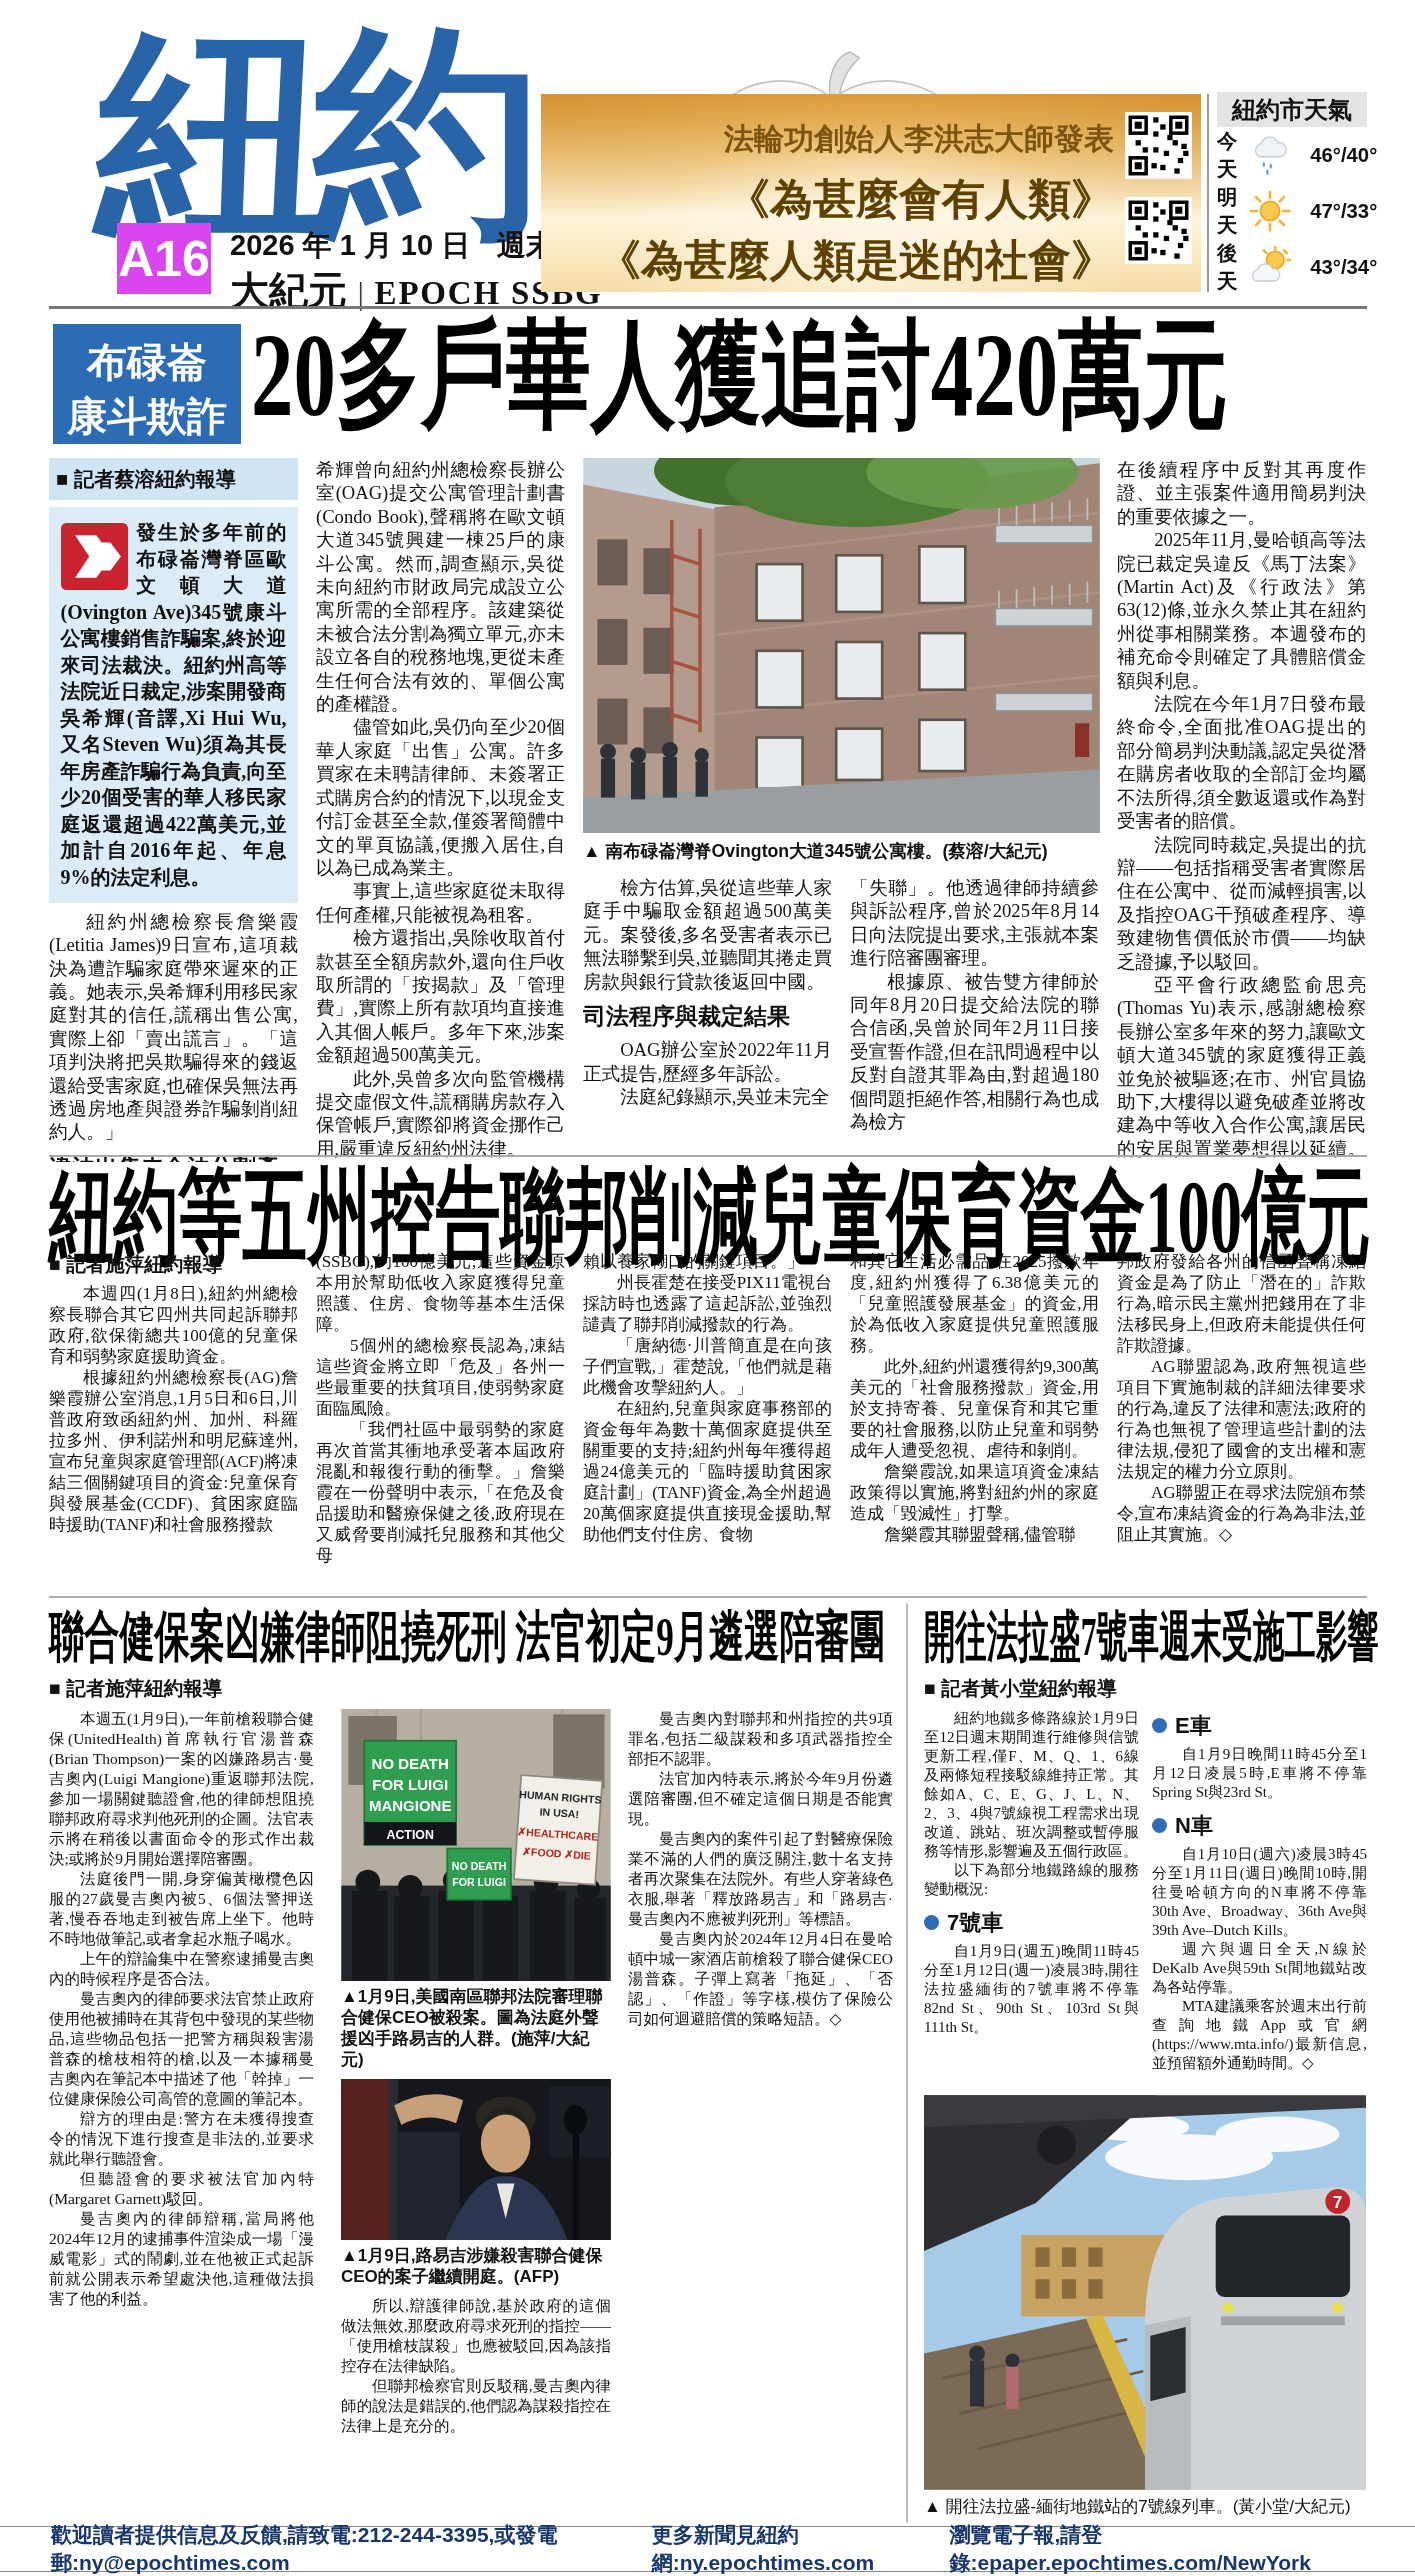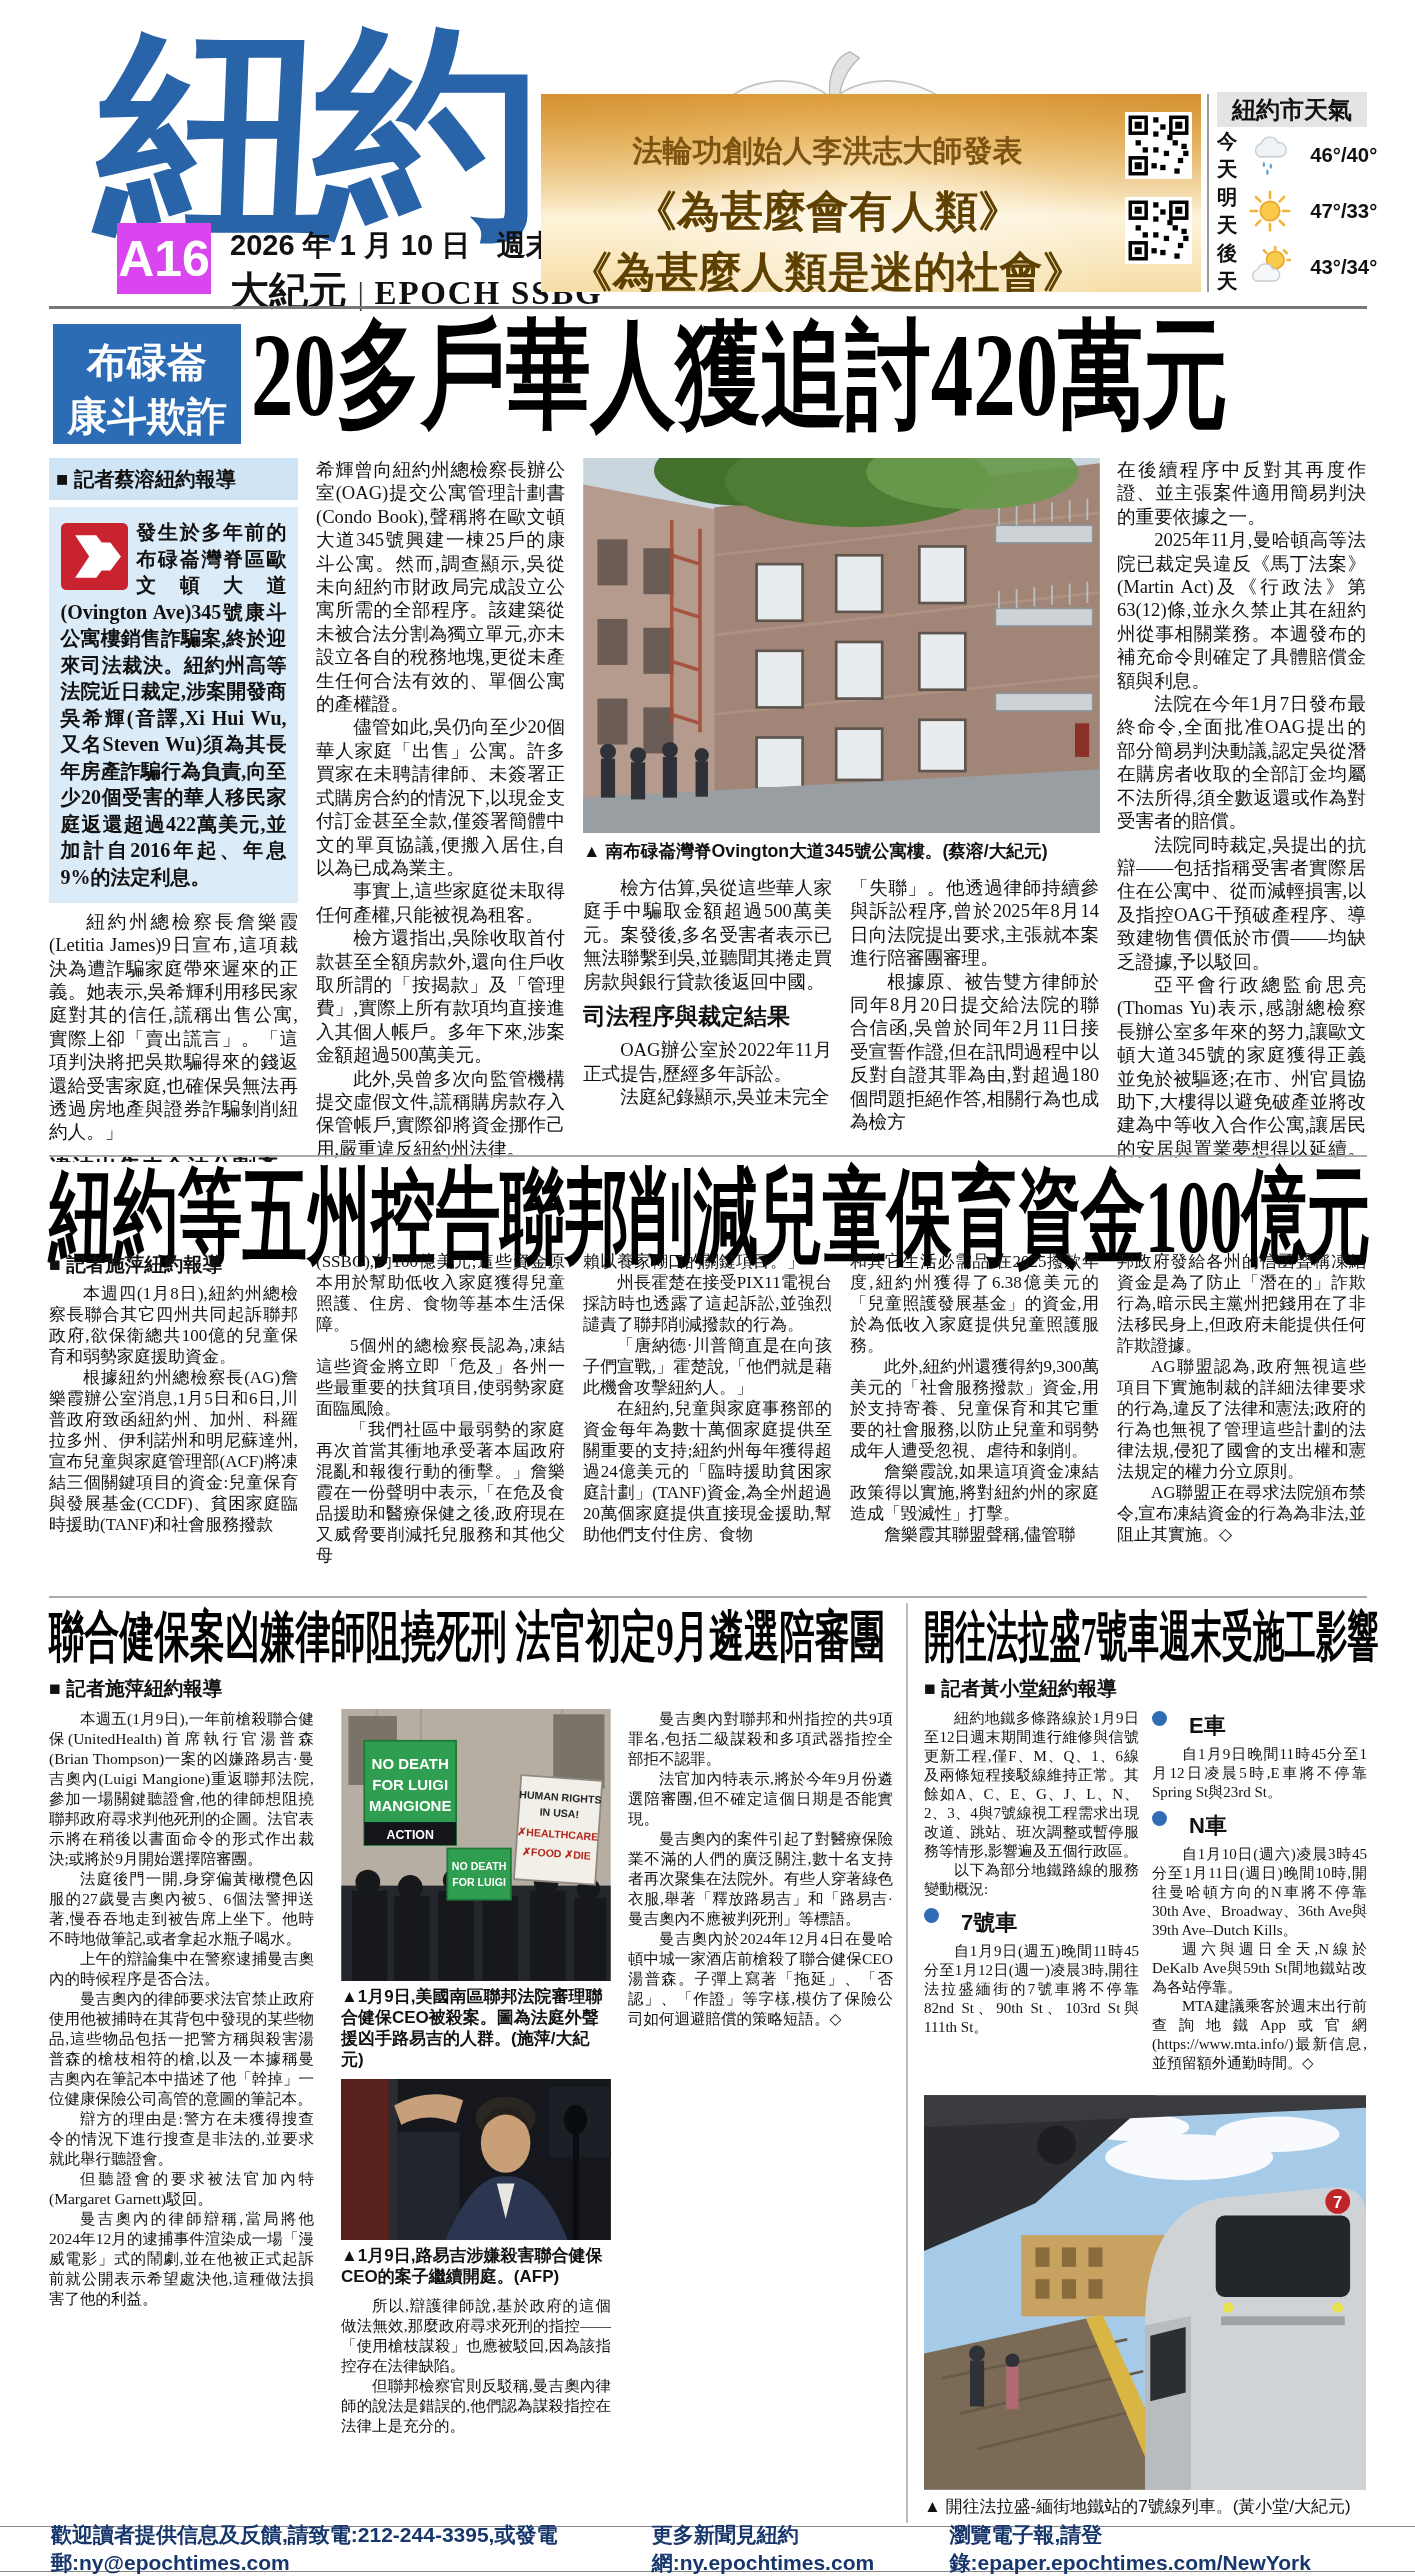--- a/index.html
+++ b/index.html
@@ -26,21 +26,21 @@
   .masthead .en{font-weight:bold;font-size:33px;letter-spacing:1.8px;font-family:"Liberation Serif","DejaVu Serif",serif;}
   .hrule{left:49px;top:306px;width:1318px;height:2.7px;background:#777;}
 
   
   .banner{left:541px;top:94px;width:660px;height:198px;overflow:hidden;
           background:linear-gradient(180deg,#e2a243 0%,#f1c87e 26%,#fdf3da 62%,#f6dda6 100%);}
   .banner:after{content:"";position:absolute;inset:0;
           background:radial-gradient(ellipse at 50% 85%, rgba(255,255,255,.55) 0%, rgba(255,255,255,0) 55%),
                      radial-gradient(ellipse at 0% 0%, rgba(197,126,26,.45) 0%, rgba(197,126,26,0) 45%),
                      radial-gradient(ellipse at 100% 0%, rgba(197,126,26,.45) 0%, rgba(197,126,26,0) 45%);}
-  .banner-text{position:absolute;left:0;top:16px;width:573px;height:100%;text-align:center;z-index:2;}
+  .banner-text{position:absolute;left:0;top:4px;width:573px;height:100%;text-align:right;z-index:2;}
   .banner-l1{margin-top:21px;font-family:"Liberation Sans","DejaVu Sans",sans-serif;
              font-weight:900;font-size:30px;color:#7c5310;}
   .banner-l2{margin-top:10.6px;font-weight:700;font-size:43px;color:#5e4100;}
   .banner-l3{margin-top:3.5px;font-weight:900;font-size:43px;color:#5e4100;}
   .qr{position:absolute;right:8.8px;z-index:3;background:#fff;}
   .qr1{top:17.7px;} .qr2{top:103px;}
   .hdr-vdiv{left:1207px;top:94px;width:1.8px;height:198px;background:#999;}
 
   
   .wx{left:1217px;top:92px;width:150px;height:205px;}
@@ -102,21 +102,21 @@
   .cap{font-family:"Liberation Sans","DejaVu Sans",sans-serif;font-weight:900;font-size:17px;
        line-height:21px;margin:5.3px 0 8.8px;}
 
   
   .a4-h{left:924px;top:1608px;}
   .a4-h .hscale{font-size:55px;transform:scaleX(0.57);}
   .a4-byline{left:924px;top:1675px;}
   .a4c1{left:924px;top:1709px;width:215px;height:380px;}
   .a4c2{left:1152px;top:1709px;width:215px;height:380px;}
   .p4{font-size:15px;line-height:19px;}
-  .bullet{display:flex;align-items:flex-start;gap:22px;margin:8.8px 0 4.4px;}
+  .bullet{display:flex;align-items:center;gap:8px;margin:8.8px 0 4.4px;}
   .dot{width:15px;height:15px;border-radius:50%;background:#2e6db6;flex:0 0 15px;}
   .btxt{font-family:"Liberation Sans","DejaVu Sans",sans-serif;font-weight:900;font-size:22px;}
   .a4photo{left:924px;top:2095px;width:442px;height:395px;overflow:hidden;}
   .a4cap{left:924px;top:2495px;width:442px;font-family:"Liberation Sans","DejaVu Sans",sans-serif;
          font-weight:400;font-size:17px;}
 
   
   .footer{left:0;top:2526px;width:1415px;height:46px;border-top:1.8px solid #888;border-bottom:1.8px solid #888;
           display:flex;justify-content:space-between;align-items:center;padding:0 51px;box-sizing:border-box;
           color:#17366b;font-family:"Liberation Sans","DejaVu Sans",sans-serif;font-weight:900;font-size:21px;}

